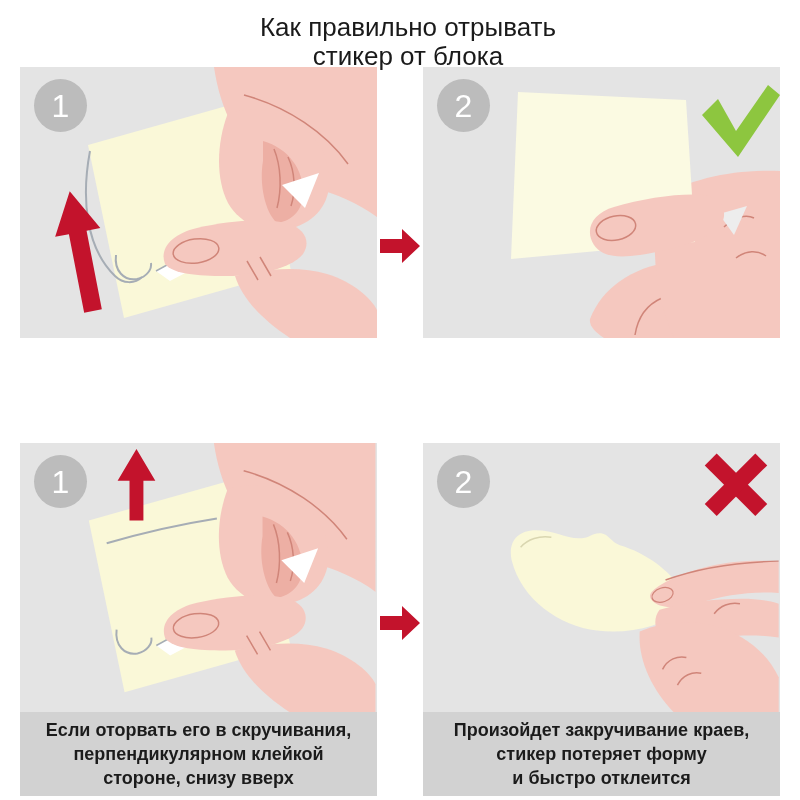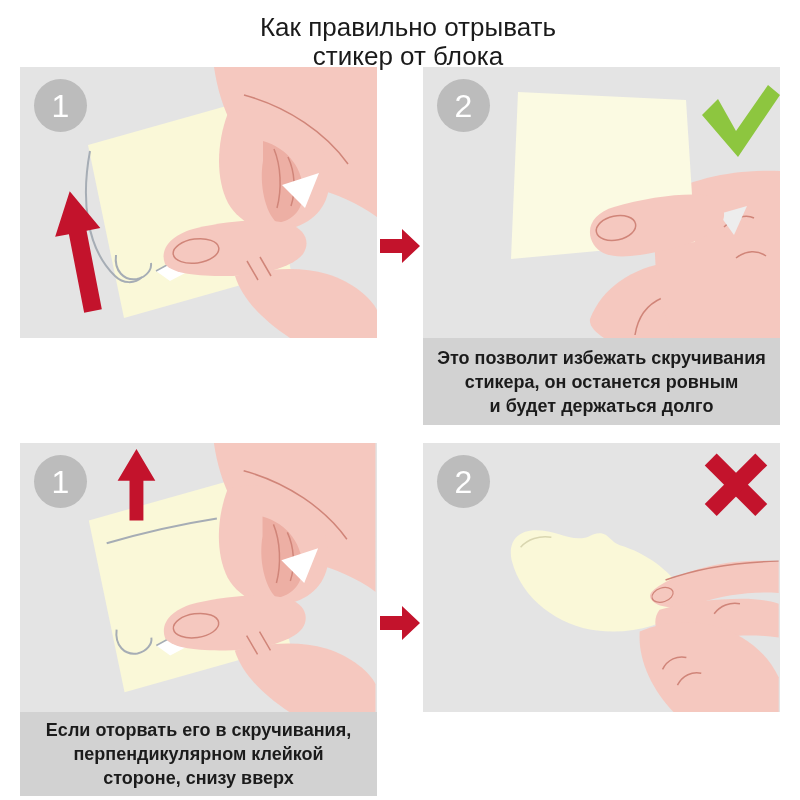--- a/index.html
+++ b/index.html
@@ -82,23 +82,20 @@
       <path d="M171,178 C161,162 170,146 191,140 C221,131 258,126 280,128 C298,130 306,144 298,158 C287,172 251,183 217,188 C195,191 179,190 171,178 Z" fill="#f5c8bf"></path>
       <ellipse cx="193" cy="161" rx="20" ry="12" fill="none" stroke="#d08579" stroke-width="1.5" transform="rotate(-12 193 161)"></ellipse>
       <g transform="translate(279,18)">
         <polygon points="0,30 16,14 34,46 66,0 78,10 36,72" fill="#8dc63f"></polygon>
       </g>
     </svg>
     <div class="badge">
         <span>2</span>
       </div>
   </div>
-  <div class="caption">Это позволит избежать скручивания
-стикера, он останется ровным
-и будет держаться долго</div>
 </section>
 
 <section class="panel" id="p3">
   <div class="art">
     <svg viewBox="0 0 357 271">
       <use href="#grip"></use>
       <path d="M86,101 C120,91 165,81 197,76" stroke="#a6adb5" stroke-width="2" fill="none"></path>
       <g transform="translate(116,78)">
         <polygon points="-7,0 7,0 7,-40 19,-40 0,-72 -19,-40 -7,-40" fill="#c3132c"></polygon>
       </g>
@@ -126,20 +123,23 @@
       <path d="M255,244 C260,234 270,230 279,232 M240,228 C245,218 255,214 264,216" stroke="#d08579" stroke-width="1.5" fill="none"></path>
       <g transform="translate(314,42)">
         <rect x="-36" y="-8.5" width="72" height="17" fill="#c3132c" transform="rotate(45)"></rect>
         <rect x="-36" y="-8.5" width="72" height="17" fill="#c3132c" transform="rotate(-45)"></rect>
       </g>
     </svg>
     <div class="badge">
         <span>2</span>
       </div>
   </div>
+  <div class="caption">Произойдет закручивание краев,
+стикер потеряет форму
+и быстро отклеится</div>
 </section>
 
 <svg class="gap-arrow" id="ga1" viewBox="0 0 40 34">
   <polygon points="0,10 22,10 22,0 40,17 22,34 22,24 0,24" fill="#c3132c"></polygon>
 </svg>
 <svg class="gap-arrow" id="ga2" viewBox="0 0 40 34">
   <polygon points="0,10 22,10 22,0 40,17 22,34 22,24 0,24" fill="#c3132c"></polygon>
 </svg>
 
 </body></html>

